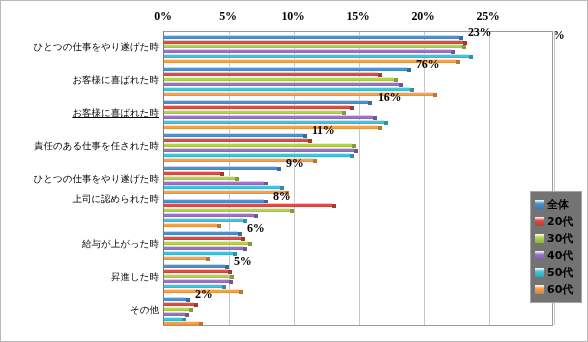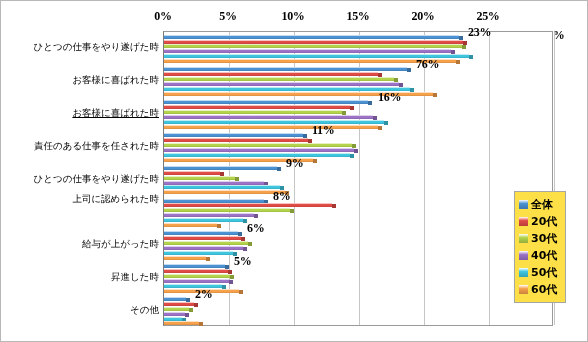--- a/index.html
+++ b/index.html
@@ -96,26 +96,26 @@
     font-size: 12px;
     font-weight: bold;
     color: #000000;
     white-space: nowrap;
     line-height: 1;
     letter-spacing: -0.3px;
   }
   
   #legend {
     position: absolute;
-    left: 513px;
+    left: 529px;
     top: 190px;
     width: 52px;
     box-sizing: border-box;
     border: 1px solid #a6a6a6;
-    background: #fde047;
+    background: #737373;
     padding: 4px 3px 4px 4px;
   }
   .legend-item {
     display: flex;
     align-items: center;
     height: 17px;
   }
   .legend-swatch {
     width: 9px;
     height: 9px;

